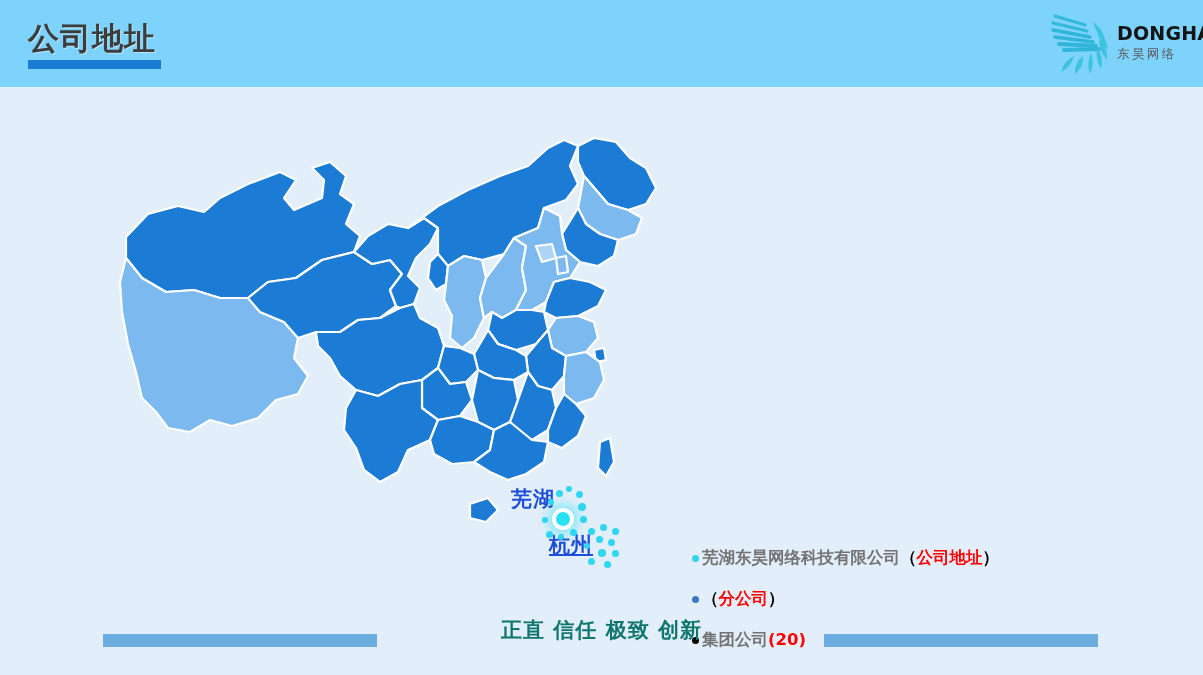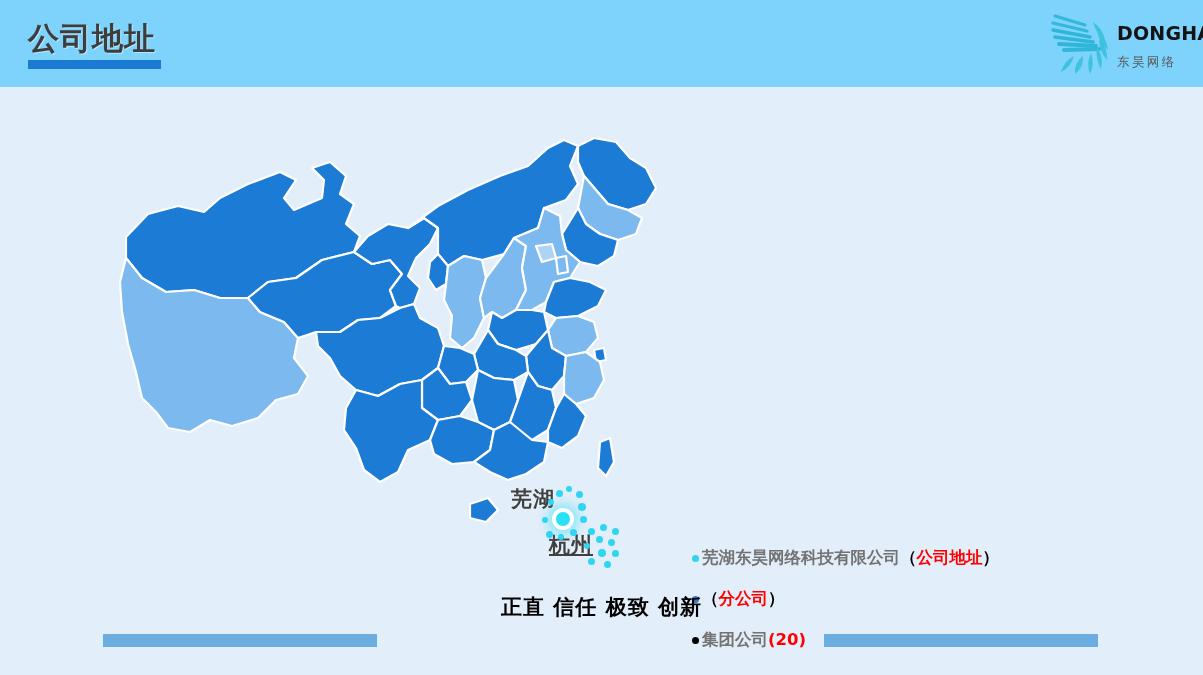--- a/index.html
+++ b/index.html
@@ -28,29 +28,29 @@
   
   .logo{ position:absolute; right:14px; top:8px; width:176px; height:70px; }
   .logo-fan{ position:absolute; left:34px; top:4px; width:66px; height:62px; }
   .logo-texts{ position:absolute; left:104px; top:14px; width:72px; }
   .logo-name{
     font-size:19px; font-weight:bold; color:#141414;
     letter-spacing:.2px; line-height:22px; white-space:nowrap;
   }
   .logo-sub{
     font-size:12.5px; color:#5a5a5a; letter-spacing:2.4px;
-    line-height:18px; margin-top:9px; white-space:nowrap;
+    line-height:18px; margin-top:1px; white-space:nowrap;
   }
 
   
   .map-stage{ position:absolute; left:0; top:87px; width:1203px; height:588px; }
   .map-svg{ position:absolute; left:108px; top:45px; width:580px; height:500px; }
 
   .city-label{
-    position:absolute; font-size:21px; font-weight:bold; color:#404040;
+    position:absolute; font-size:21px; font-weight:bold; color:#1d4ed8;
     letter-spacing:1px; white-space:nowrap; line-height:22px;
     text-shadow:0 0 2px rgba(255,255,255,.35);
   }
   #label-wuhu{ left:511px; top:401px; }
   #label-hangzhou{ left:549px; top:447px;text-decoration:underline; }
 
   
   .mk{ position:absolute; border-radius:50%; }
   .mk-main{
     width:22px; height:22px; background:#2ae0f5;
@@ -71,23 +71,23 @@
   }
   .legend-text{ font-size:16.5px; font-weight:bold; color:#737373; }
   .legend-tag{ font-size:16.5px; font-weight:bold; color:#ff0000; }
   .legend-paren{ font-size:16.5px; font-weight:bold; color:#000; }
 
   
   .footer-bar{ position:absolute; height:13px; background:#6badde; top:634px; }
   #footer-bar-left{ left:103px; width:274px; }
   #footer-bar-right{ left:824px; width:274px; }
   .slogan{
-    position:absolute; left:0; top:592px; width:1203px;
+    position:absolute; left:0; top:615px; width:1203px;
     text-align:center; font-size:21px; font-weight:bold;
-    color:#000000; letter-spacing:1px; line-height:30px;
+    color:#0f766e; letter-spacing:1px; line-height:30px;
   }
 </style>
 </head>
 <body>
 
 <div class="header">
 
   <div class="title-wrap">
     <div class="title-text">公司地址</div>
     <div class="title-underline"></div>

